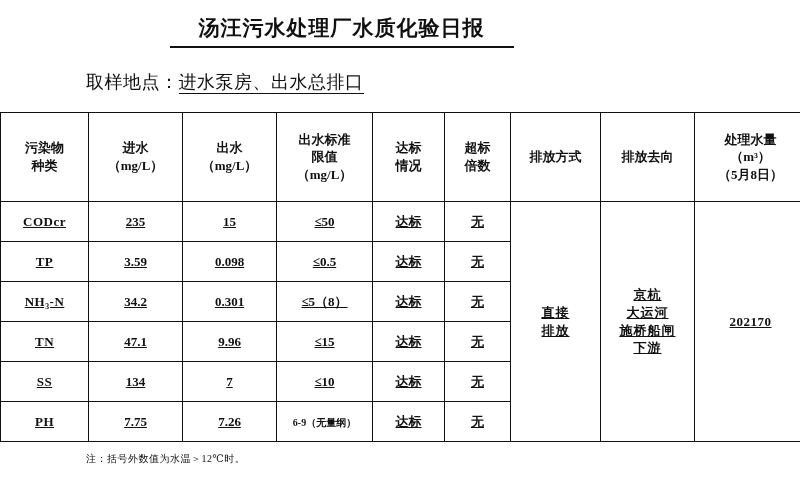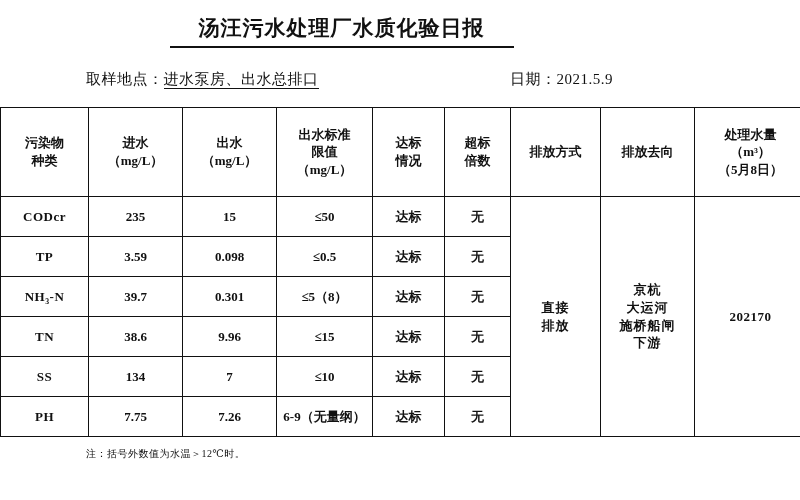--- a/index.html
+++ b/index.html
@@ -32,21 +32,21 @@
     width: 344px;
     height: 2px;
     background: #111;
     margin: 4px auto 0 auto;
   }
   .meta-row {
     display: flex;
     justify-content: space-between;
     align-items: flex-end;
     padding: 22px 56px 0 86px;
-    font-size: 15px;
+    font-size: 18px;
     text-align: center;
   }
   .meta-left {
     letter-spacing: 0.5px;
   }
   .meta-left .underline-part {
     border-bottom: 1px solid #111;
     padding-bottom: 1px;
   }
   .meta-right {
@@ -70,39 +70,40 @@
   }
   thead td {
     height: 88px;
     font-size: 14px;
   }
   thead td .hl {
     display: block;
   }
   tbody td {
     height: 39px;
+    text-decoration: underline;
   }
   .col-param   { width: 88px; }
   .col-in      { width: 94px; }
   .col-out     { width: 94px; }
   .col-limit   { width: 96px; }
   .col-meet    { width: 72px; }
   .col-exceed  { width: 66px; }
   .col-mode    { width: 90px; }
   .col-dest    { width: 94px; }
   .col-volume  { width: 112px; }
 
   .param-cell {
     font-family: "Liberation Serif", serif;
     font-size: 14px;
     letter-spacing: 0.5px;
   }
   .val-cell { font-weight: bold; font-size: 13px; }
   .limit-cell { font-weight: bold; font-size: 13px; }
-  .limit-small { font-size: 13px; line-height: 1.2; display: inline-block; }
+  .limit-small { font-size: 10px; line-height: 1.2; display: inline-block; }
   .vert-cell {
     font-size: 15px;
     font-weight: bold;
     letter-spacing: 1px;
     line-height: 1.5;
   }
   .vert-cell div { white-space: nowrap; }
   .volume-cell {
     font-size: 21px;
     font-weight: bold;
@@ -118,23 +119,20 @@
 <body>
 
 <div class="page">
 
   <div class="title">汤汪污水处理厂水质化验日报</div>
   <div class="title-underline"></div>
 
   <div class="meta-row">
     <div class="meta-left">
       <span>取样地点：</span><span class="underline-part">进水泵房、出水总排口</span>
-    </div>
-    <div class="meta-right">
-      <span>日期：</span><span>2021.5.9</span>
     </div>
   </div>
 
   <table class="report">
     <colgroup>
       <col class="col-param">
         <col class="col-in">
         <col class="col-out">
         <col class="col-limit">
       <col class="col-meet">
@@ -206,29 +204,29 @@
       <tr>
         <td class="param-cell">TP</td>
         <td class="val-cell">3.59</td>
         <td class="val-cell">0.098</td>
         <td class="limit-cell">≤0.5</td>
         <td>达标</td>
         <td>无</td>
       </tr>
       <tr>
         <td class="param-cell">NH₃-N</td>
-        <td class="val-cell">39.7</td>
+        <td class="val-cell">34.2</td>
         <td class="val-cell">0.301</td>
         <td class="limit-cell">≤5（8）</td>
         <td>达标</td>
         <td>无</td>
       </tr>
       <tr>
         <td class="param-cell">TN</td>
-        <td class="val-cell">38.6</td>
+        <td class="val-cell">47.1</td>
         <td class="val-cell">9.96</td>
         <td class="limit-cell">≤15</td>
         <td>达标</td>
         <td>无</td>
       </tr>
       <tr>
         <td class="param-cell">SS</td>
         <td class="val-cell">134</td>
         <td class="val-cell">7</td>
         <td class="limit-cell">≤10</td>

